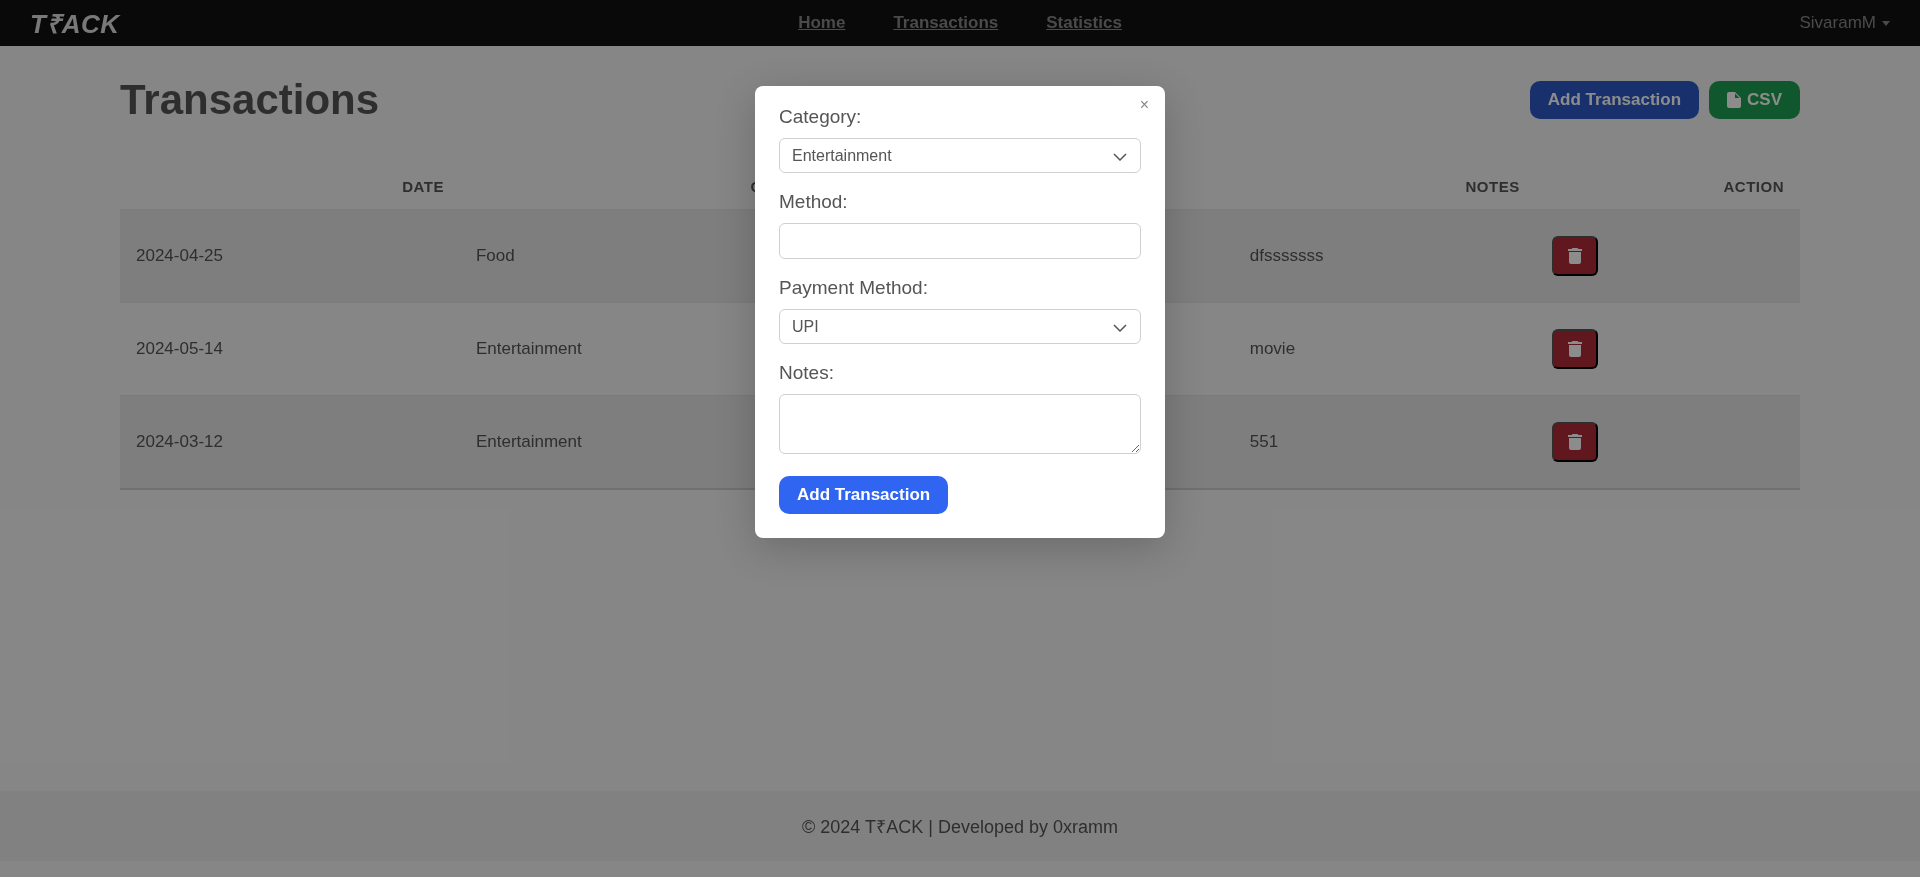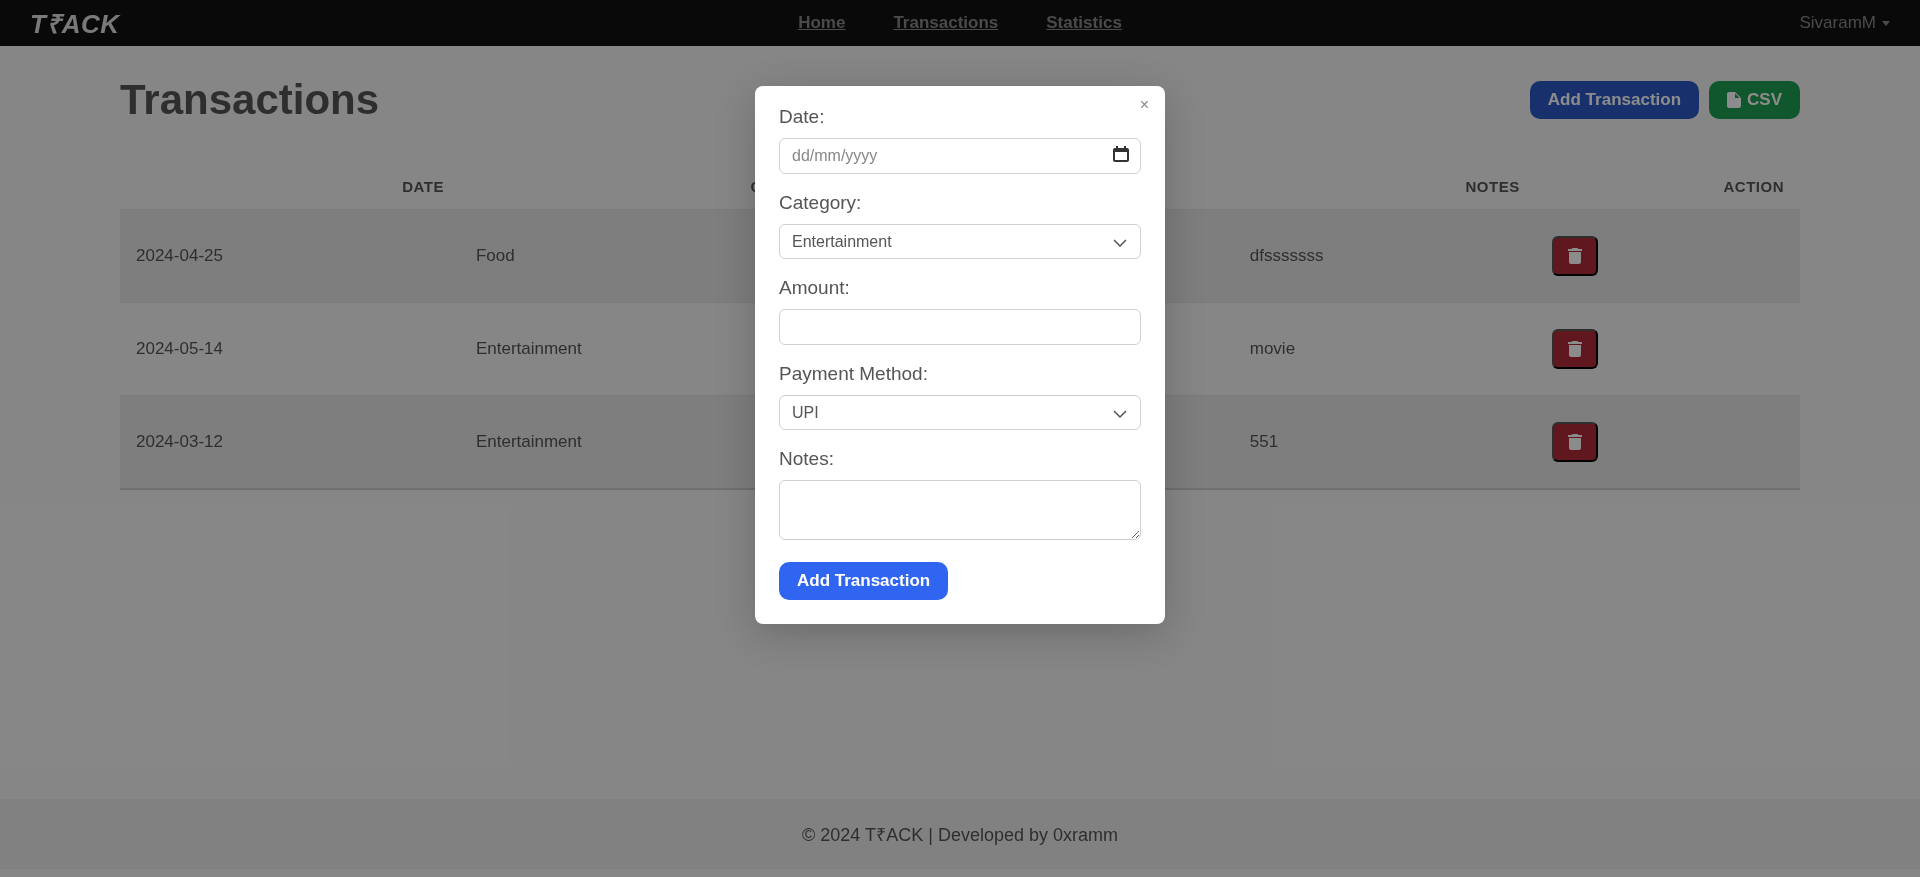--- a/index.html
+++ b/index.html
@@ -106,21 +106,21 @@
   td {
     padding: 26px 16px;
     font-size: 17px;
     color: #555;
     border-top: 1px solid #e0e0e0;
   }
   tbody tr:nth-child(odd) td { background: #e6e6e6; }
   tbody tr:last-child td { border-bottom: 2px solid #ccc; }
   .footer {
     position: absolute;
-    bottom: 8px; left: 0; right: 0;
+    bottom: 16px; left: 0; right: 0;
     height: 70px;
     background: #ececec;
     display: flex;
     align-items: center;
     justify-content: center;
     font-size: 18px;
     color: #555;
   }
   
   .overlay {
@@ -274,48 +274,37 @@
 
 <div class="footer">
   <span>© 2024 T₹ACK | Developed by 0xramm</span>
 </div>
 
 <div class="overlay"></div>
 
 <div class="modal">
   <button class="modal-close">×</button>
 
-  <div class="form-group">
-    <label class="form-label">Date:</label>
-    <div class="date-wrap">
-      <input type="text" class="form-control" placeholder="dd/mm/yyyy" style="">
-      <span class="date-icon">
-        <svg width="16" height="16" viewBox="0 0 16 16" fill="#333">
-            <path d="M14 2h-1V0h-2v2H5V0H3v2H2C0.9 2 0 2.9 0 4v10c0 1.1 0.9 2 2 2h12c1.1 0 2-0.9 2-2V4c0-1.1-0.9-2-2-2zM14 14H2V6h12V14z"></path>
-          </svg>
-      </span>
-    </div>
-  </div>
 
   <div class="form-group">
     <label class="form-label">Category:</label>
     <div class="select-wrap">
       <select class="form-select">
         <option>Entertainment</option>
       </select>
       <span class="select-caret">
         <svg width="14" height="8" viewBox="0 0 14 8" fill="none" stroke="#555" stroke-width="1.5">
             <path d="M1 1l6 6 6-6"></path>
           </svg>
       </span>
     </div>
   </div>
 
   <div class="form-group">
-    <label class="form-label">Amount:</label>
+    <label class="form-label">Method:</label>
     <input type="text" class="form-control" style="">
   </div>
 
   <div class="form-group">
     <label class="form-label">Payment Method:</label>
     <div class="select-wrap">
       <select class="form-select">
         <option>UPI</option>
       </select>
       <span class="select-caret">

